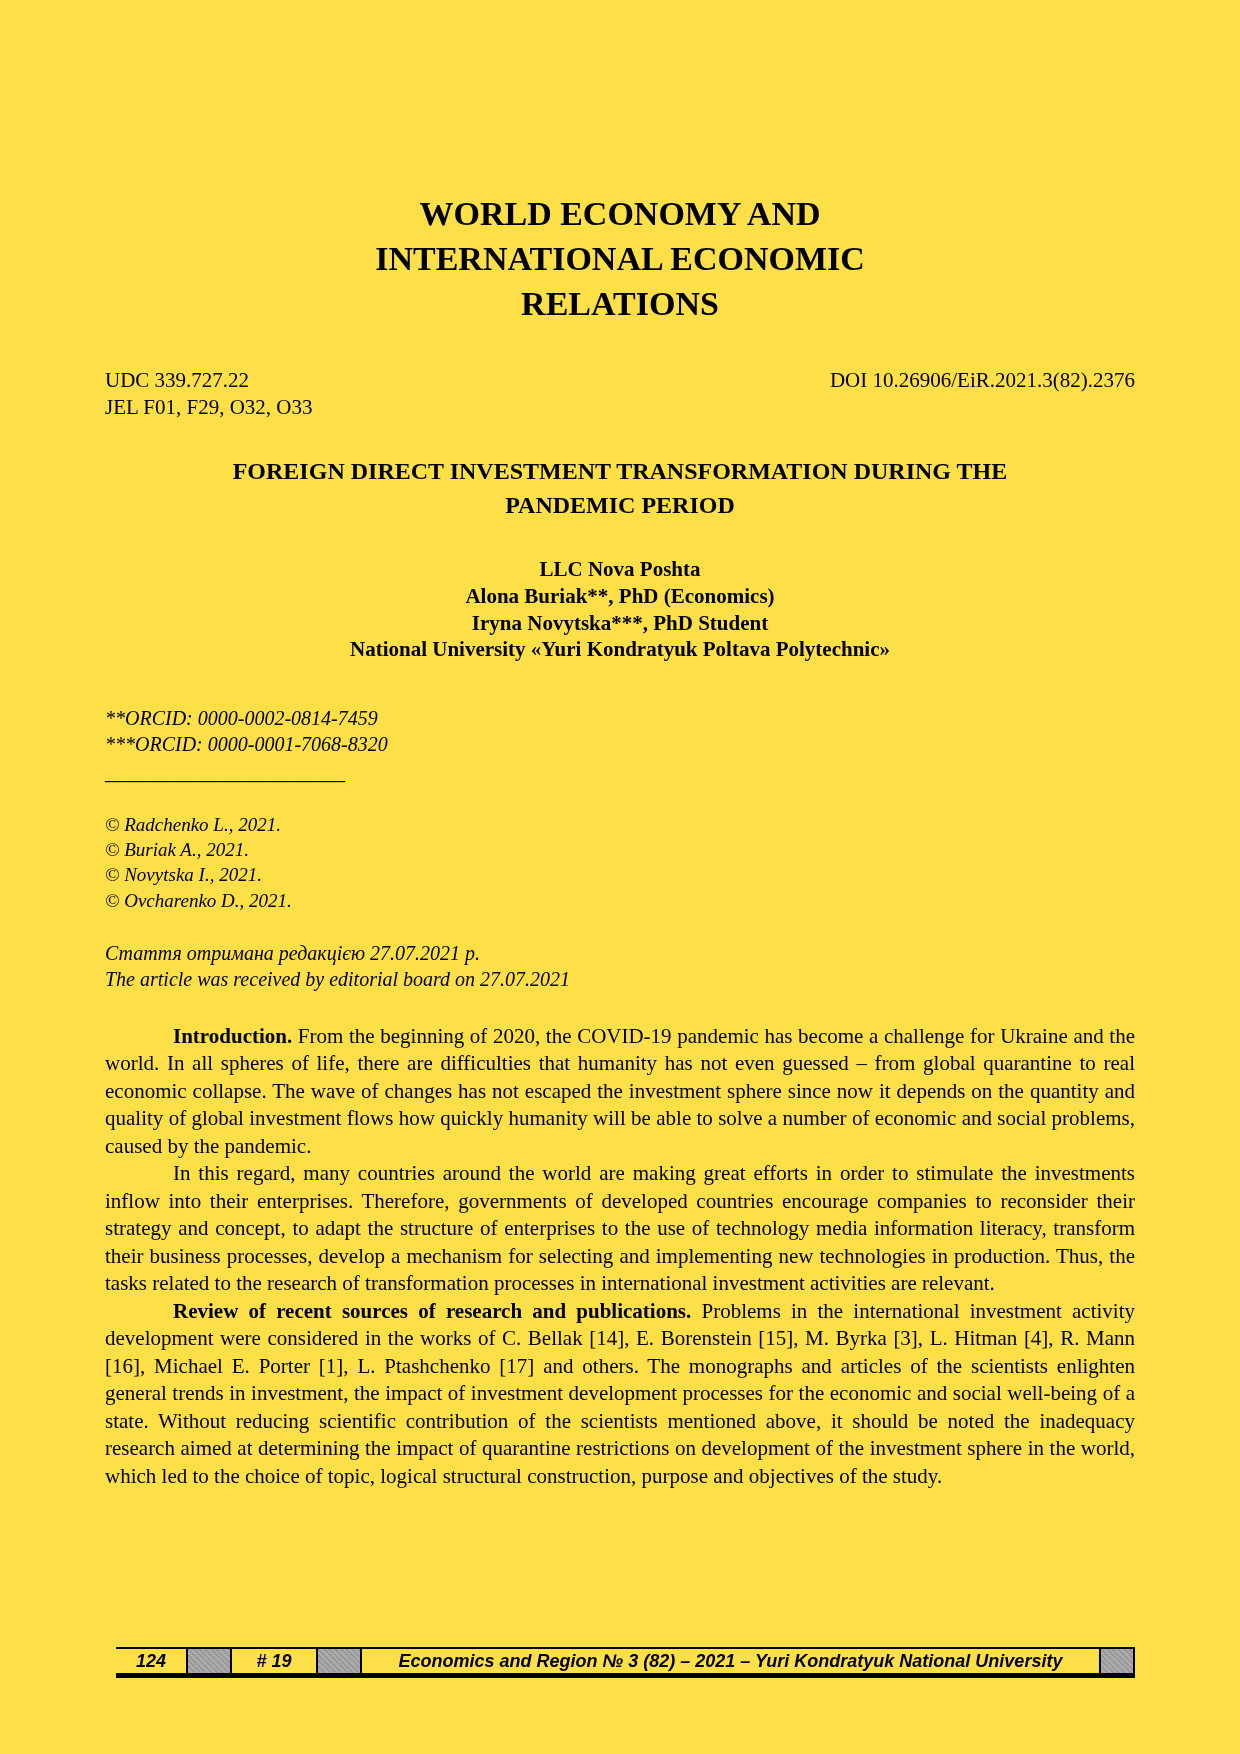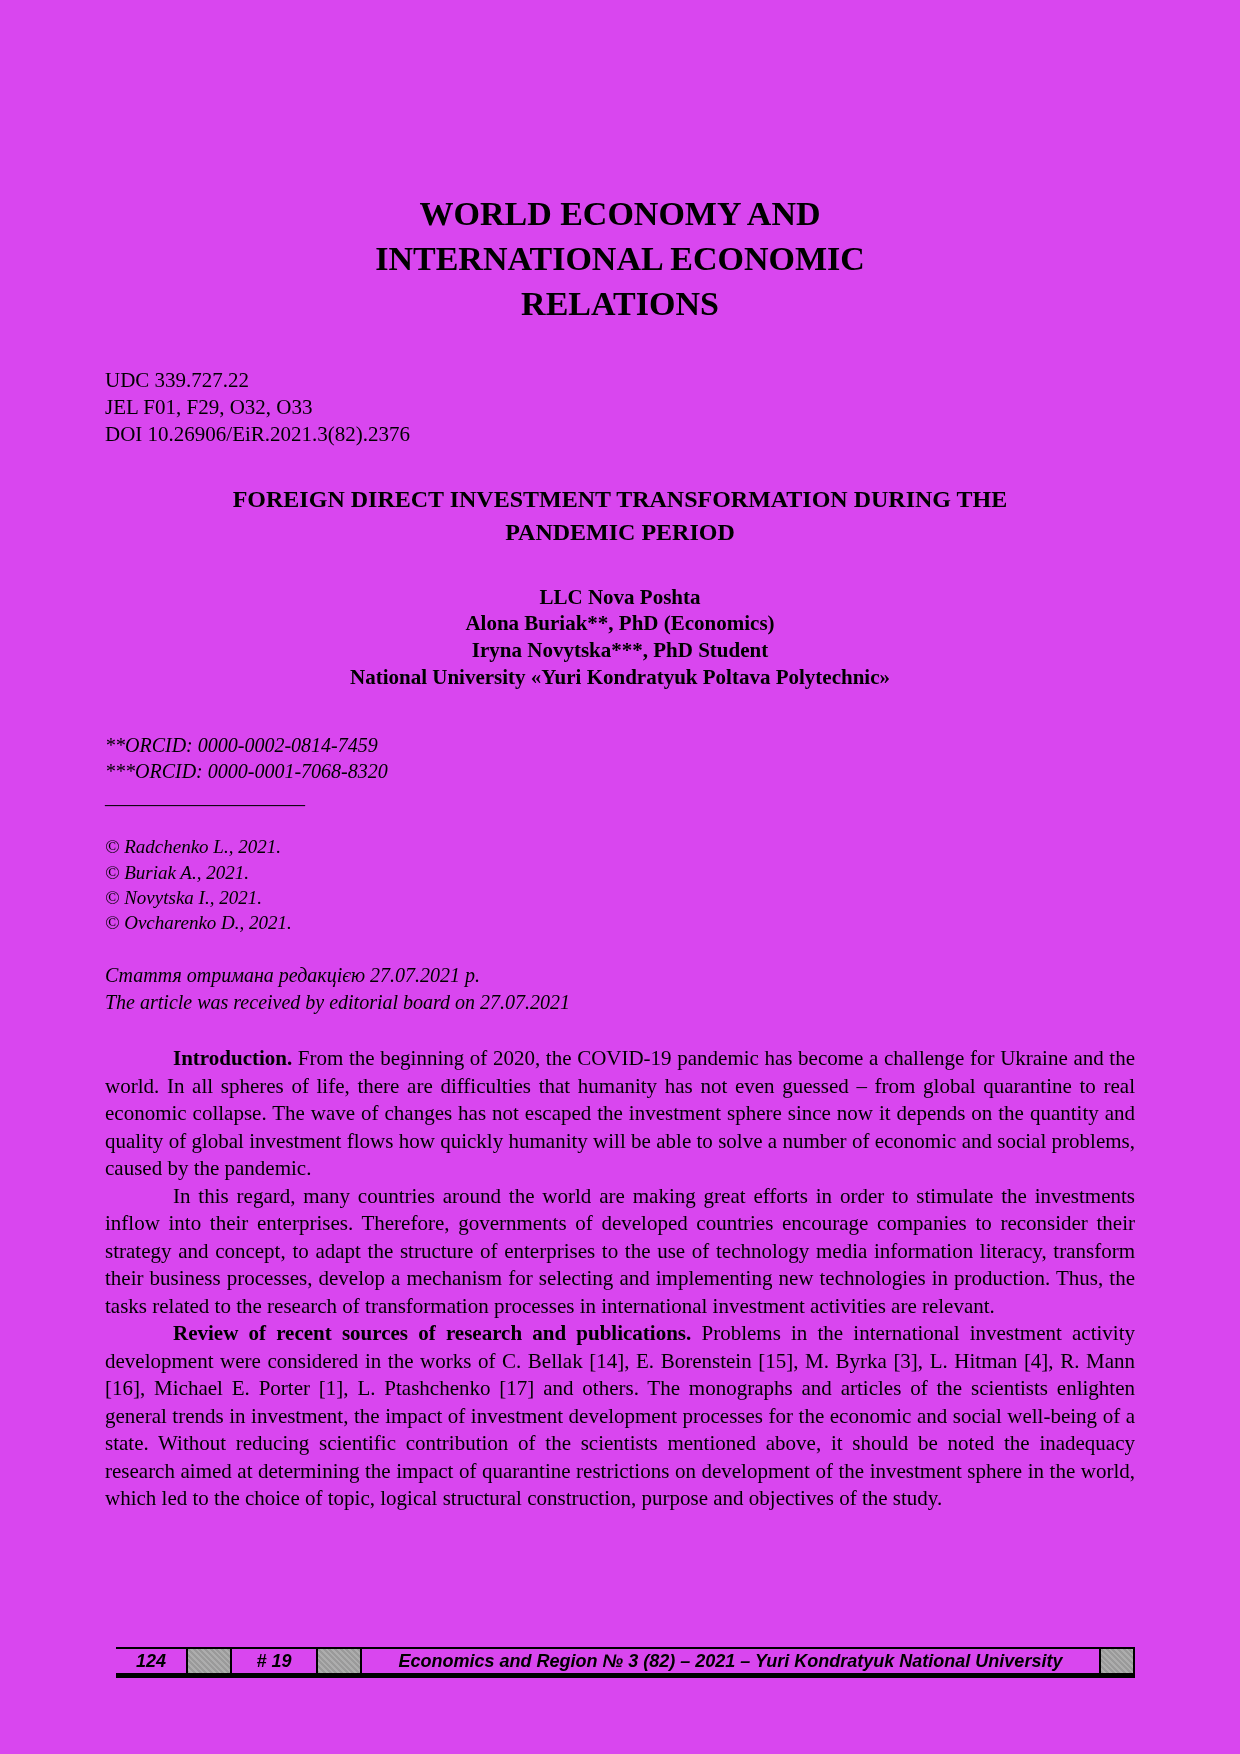--- a/index.html
+++ b/index.html
@@ -2,21 +2,21 @@
 <html><head>
   <meta charset="utf-8">
   <style>
     * { margin: 0; padding: 0; box-sizing: border-box; }
     html, body { background: #ffffff; }
     .page {
       position: relative;
       width: 1240px;
       height: 1754px;
       margin: 0 auto;
-      background: #d946ef;
+      background: #fde047;
       color: #000000;
       font-family: "Liberation Serif", serif;
       padding: 192px 105px 0 105px;
       overflow: hidden;
     }
 
     .section-title {
       font-size: 34px;
       font-weight: bold;
       text-align: center;
@@ -24,21 +24,20 @@
       margin-bottom: 40px;
     }
 
     .meta-row {
       display: flex;
       justify-content: space-between;
       align-items: flex-start;
       font-size: 21px;
       line-height: 1.3;
       margin-bottom: 34px;
-      flex-direction: column;
     }
 
     .article-title {
       font-size: 24px;
       font-weight: bold;
       text-align: center;
       line-height: 1.4;
       margin-bottom: 34px;
     }
 
@@ -50,21 +49,21 @@
       margin-bottom: 42px;
     }
 
     .orcid-block {
       font-style: italic;
       font-size: 20px;
       line-height: 1.3;
     }
 
     .separator-line {
-      font-size: 20px;
+      font-size: 24px;
       line-height: 1.2;
       letter-spacing: 0px;
     }
 
     .copyright-block {
       font-style: italic;
       font-size: 19px;
       line-height: 1.33;
       margin-top: 26px;
     }

